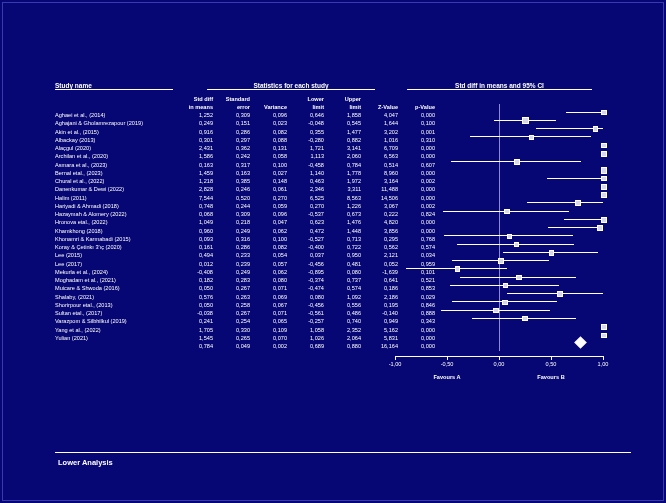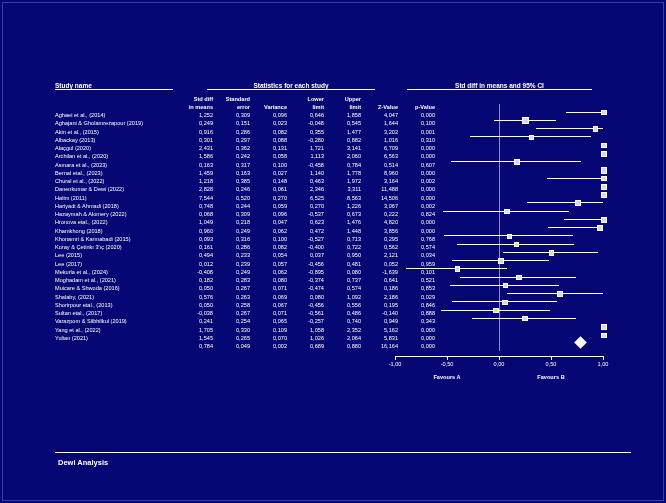--- a/index.html
+++ b/index.html
@@ -541,14 +541,14 @@
         <div class="tick" style="left: 166px; top: 273.75px;"></div>
         <div class="ticklabel" style="left: 166px; top: 278.75px;">0,50</div>
         <div class="tick" style="left: 218px; top: 273.75px;"></div>
         <div class="ticklabel" style="left: 218px; top: 278.75px;">1,00</div>
         <div class="favour" style="left: 62px; top: 291.75px;">Favours A</div>
         <div class="favour" style="left: 166px; top: 291.75px;">Favours B</div>
       </div>
   </div>
 
   <div class="footer-rule" style="top:452px;"></div>
-  <div class="footer-label" style="top:458px;">Dewi Analysis</div>
+  <div class="footer-label" style="top:458px;">Lower Analysis</div>
 </div>
 
 </body></html>

